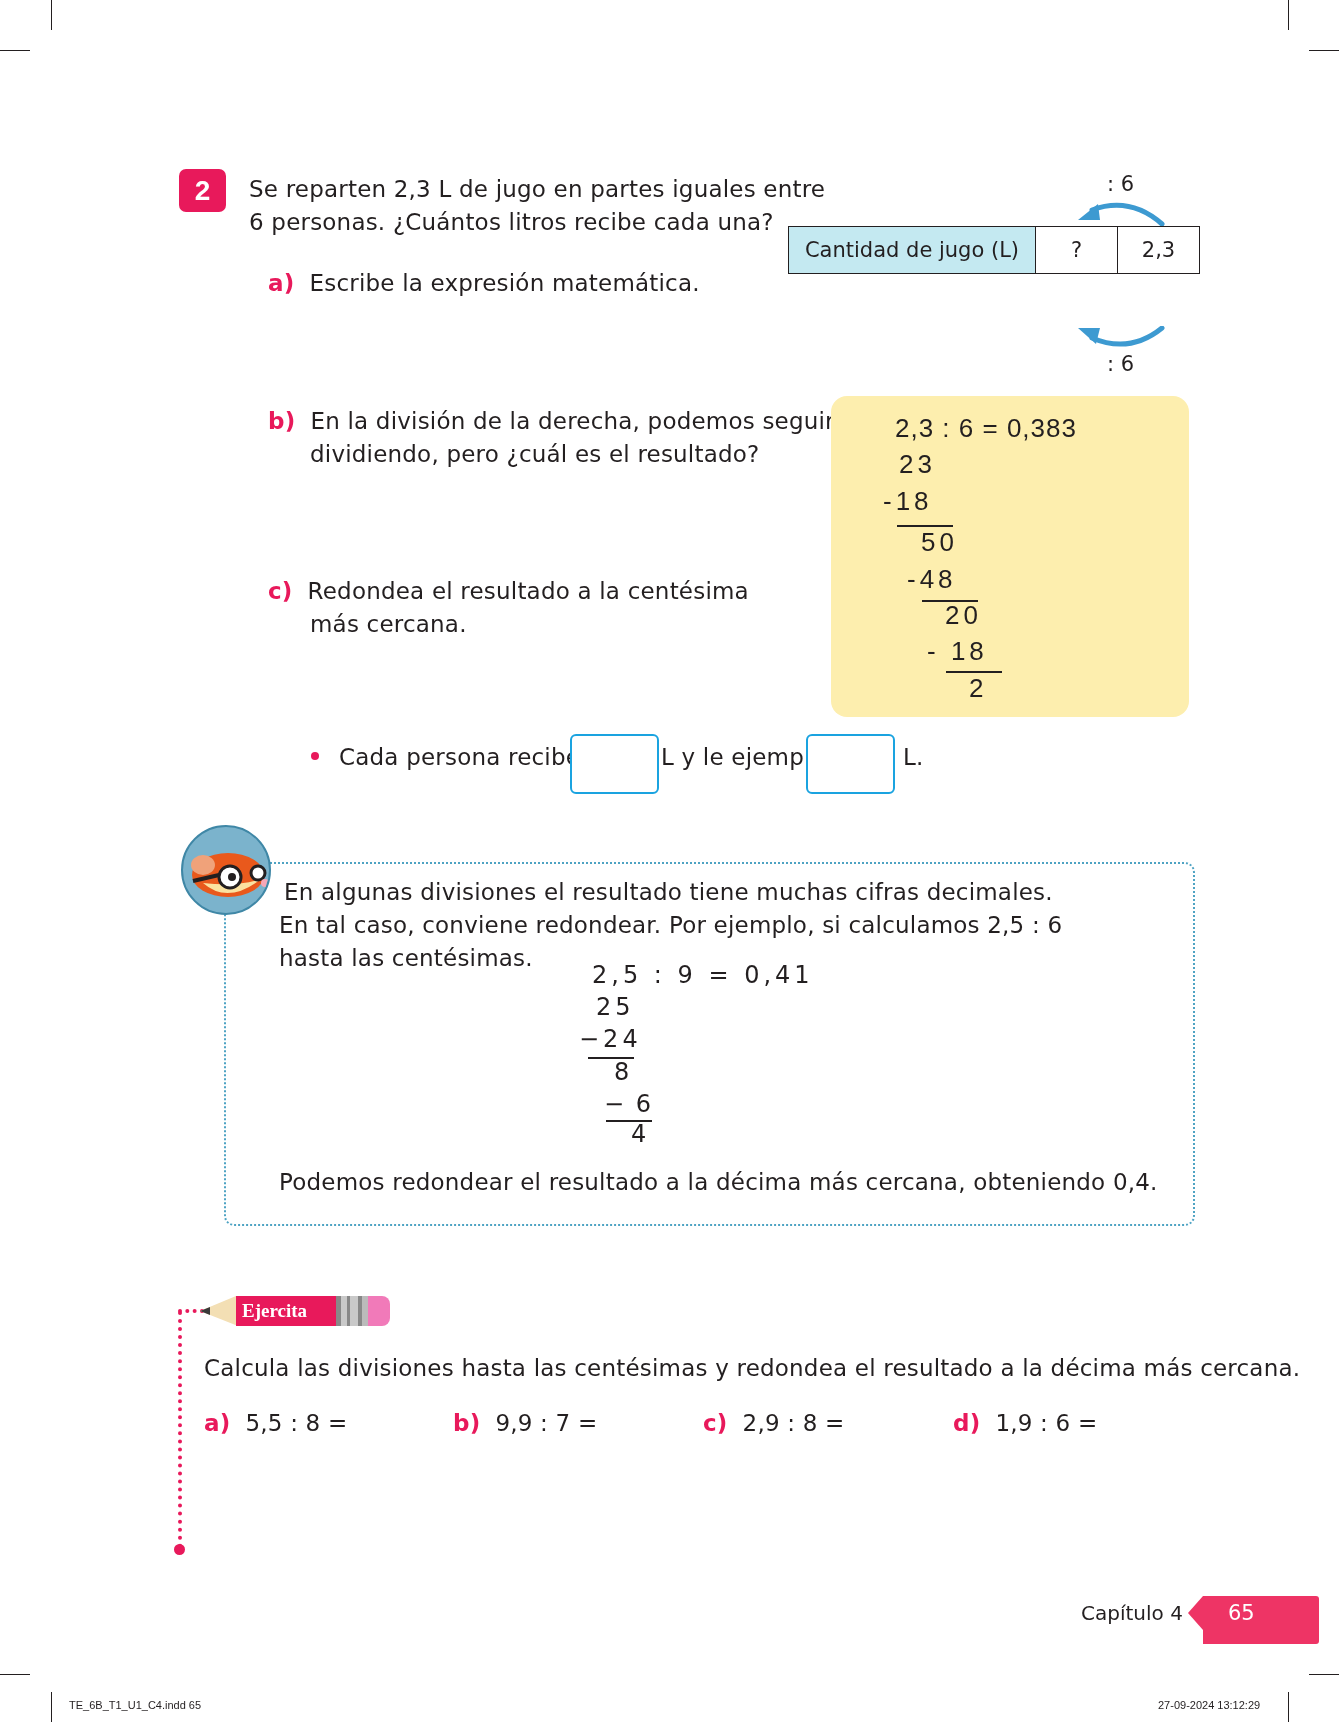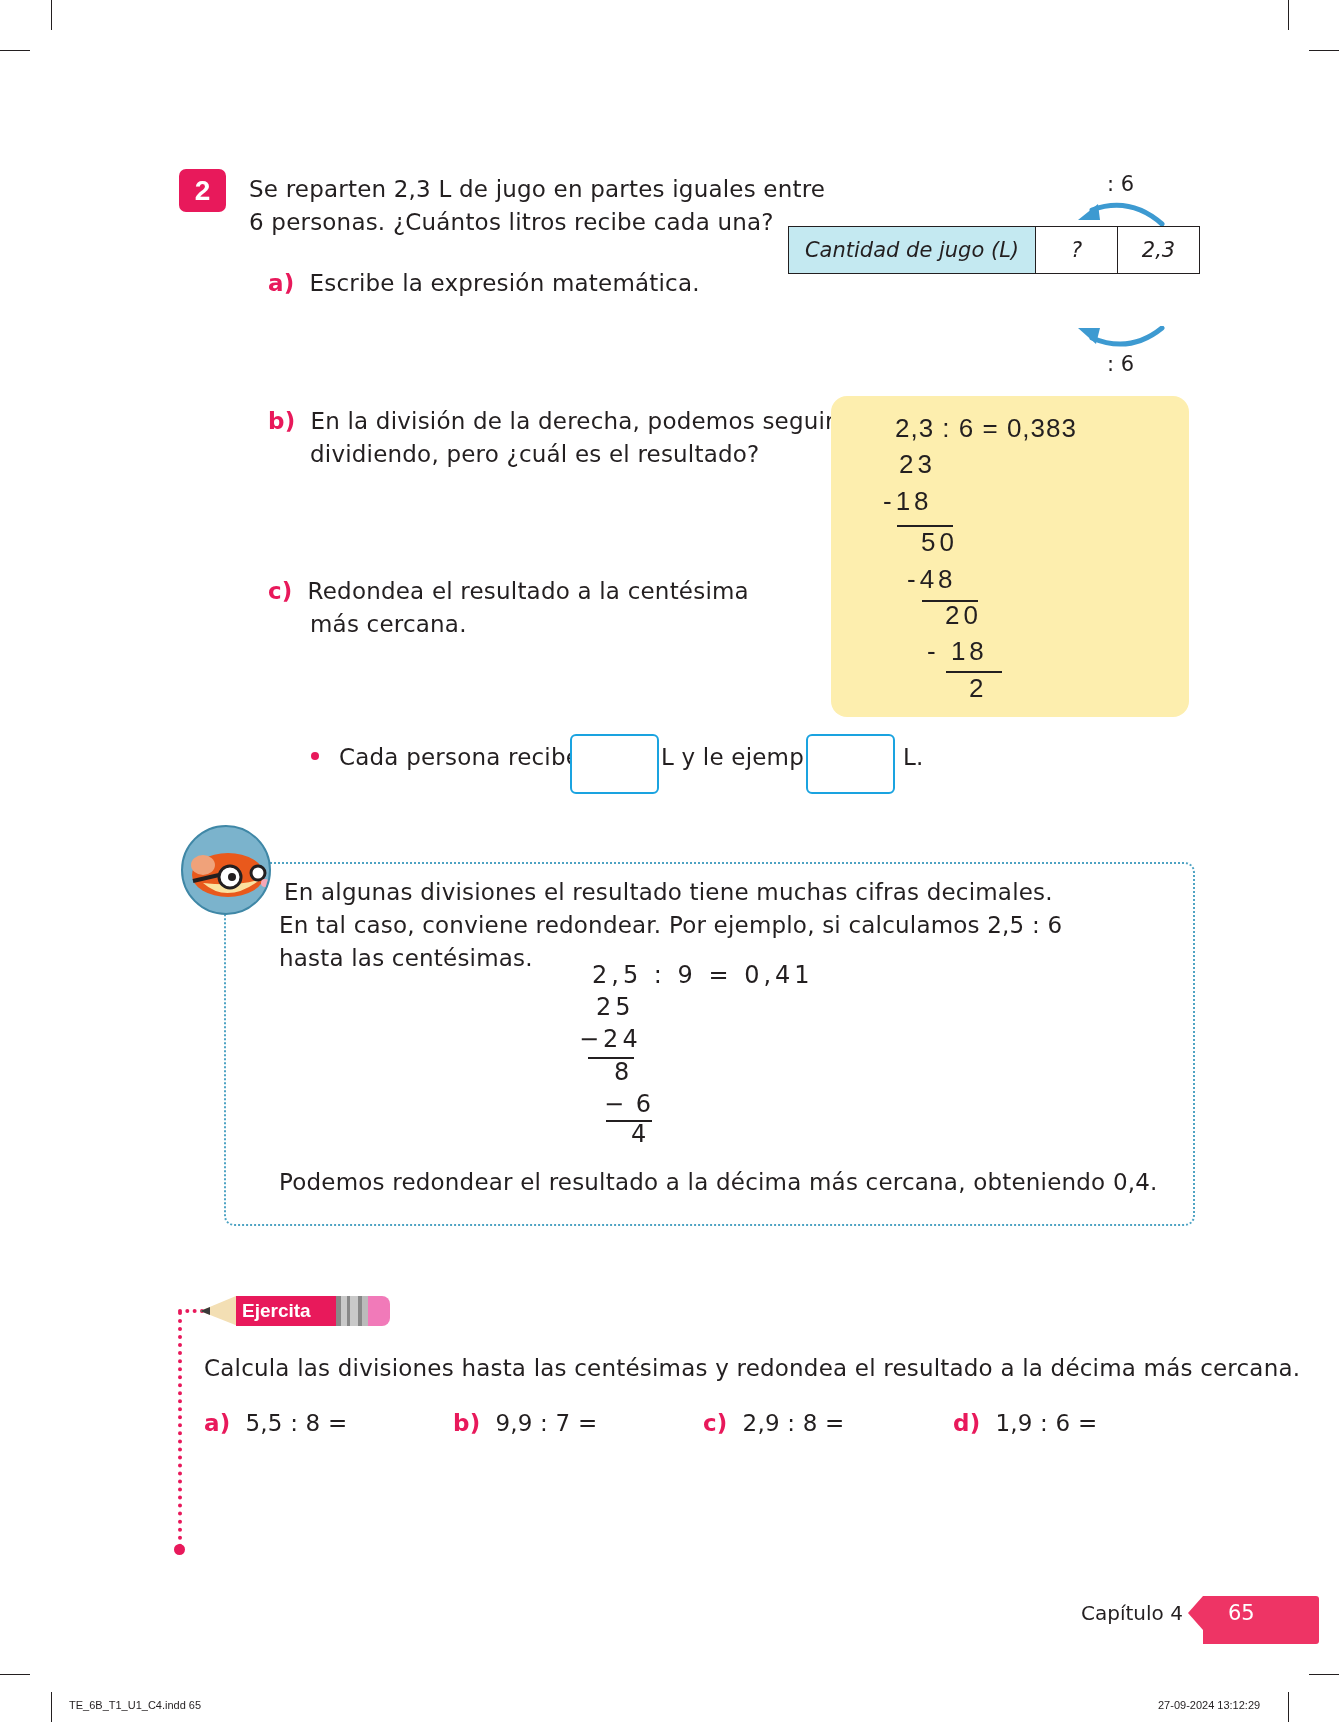--- a/index.html
+++ b/index.html
@@ -21,21 +21,20 @@
     position: absolute; left: 179px; top: 169px; width: 47px; height: 43px;
     background: #e8195b; border-radius: 7px; color: #fff;
     font-family: "Liberation Sans", sans-serif; font-weight: bold;
     font-size: 28px; line-height: 43px; text-align: center;
   }
 
   
   table.prop {
     position: absolute; left: 788px; top: 226px; border-collapse: collapse;
     font-size: 21px;
-    font-style: italic;
   }
   table.prop td {
     border: 1.5px solid #231f20; height: 46px; text-align: center; padding: 0;
   }
   table.prop td.head { background: #c4e9f1; width: 246px; }
   table.prop td.cell { width: 81px; }
 
   .op-label { font-size: 21px; position: absolute; }
 
   
@@ -60,21 +59,21 @@
   .mascot {
     position: absolute; left: 181px; top: 825px; width: 86px; height: 86px;
     border-radius: 50%; background: #7bb3cc; border: 2px solid #3f87a6; overflow: hidden;
   }
   .small-mono { font-family: "DejaVu Sans", sans-serif; font-size: 24px; letter-spacing: 4px; position: absolute; white-space: nowrap; }
 
   
   .pencil { position: absolute; left: 200px; top: 1296px; height: 30px; }
   .pencil-body {
     position: absolute; left: 36px; top: 0; width: 100px; height: 30px; background: #e8195b;
-    color: #fff; font-family: Liberation Sans, sans-serif; font-weight: bold;
+    color: #fff; font-family: Liberation Serif, serif; font-weight: bold;
     font-size: 19px; line-height: 30px; padding-left: 6px; box-sizing: border-box;
   }
   .pencil-band { position: absolute; left: 136px; top: 0; width: 32px; height: 30px; background: linear-gradient(90deg,#888 0 15%,#c9c9c9 15% 35%,#888 35% 45%,#c9c9c9 45% 70%,#888 70% 80%,#bbb 80%); }
   .pencil-eraser { position: absolute; left: 168px; top: 0; width: 22px; height: 30px; background: #f17ab9; border-radius: 0 8px 8px 0; }
   .dots-v { position: absolute; left: 178px; top: 1311px; width: 0; height: 237px; border-left: 4px dotted #e8195b; }
   .dots-h { position: absolute; left: 178px; top: 1309px; width: 26px; height: 0; border-top: 4px dotted #e8195b; }
   .dot-end { position: absolute; left: 174px; top: 1544px; width: 11px; height: 11px; border-radius: 50%; background: #e8195b; }
 
   
   .page-tab {

